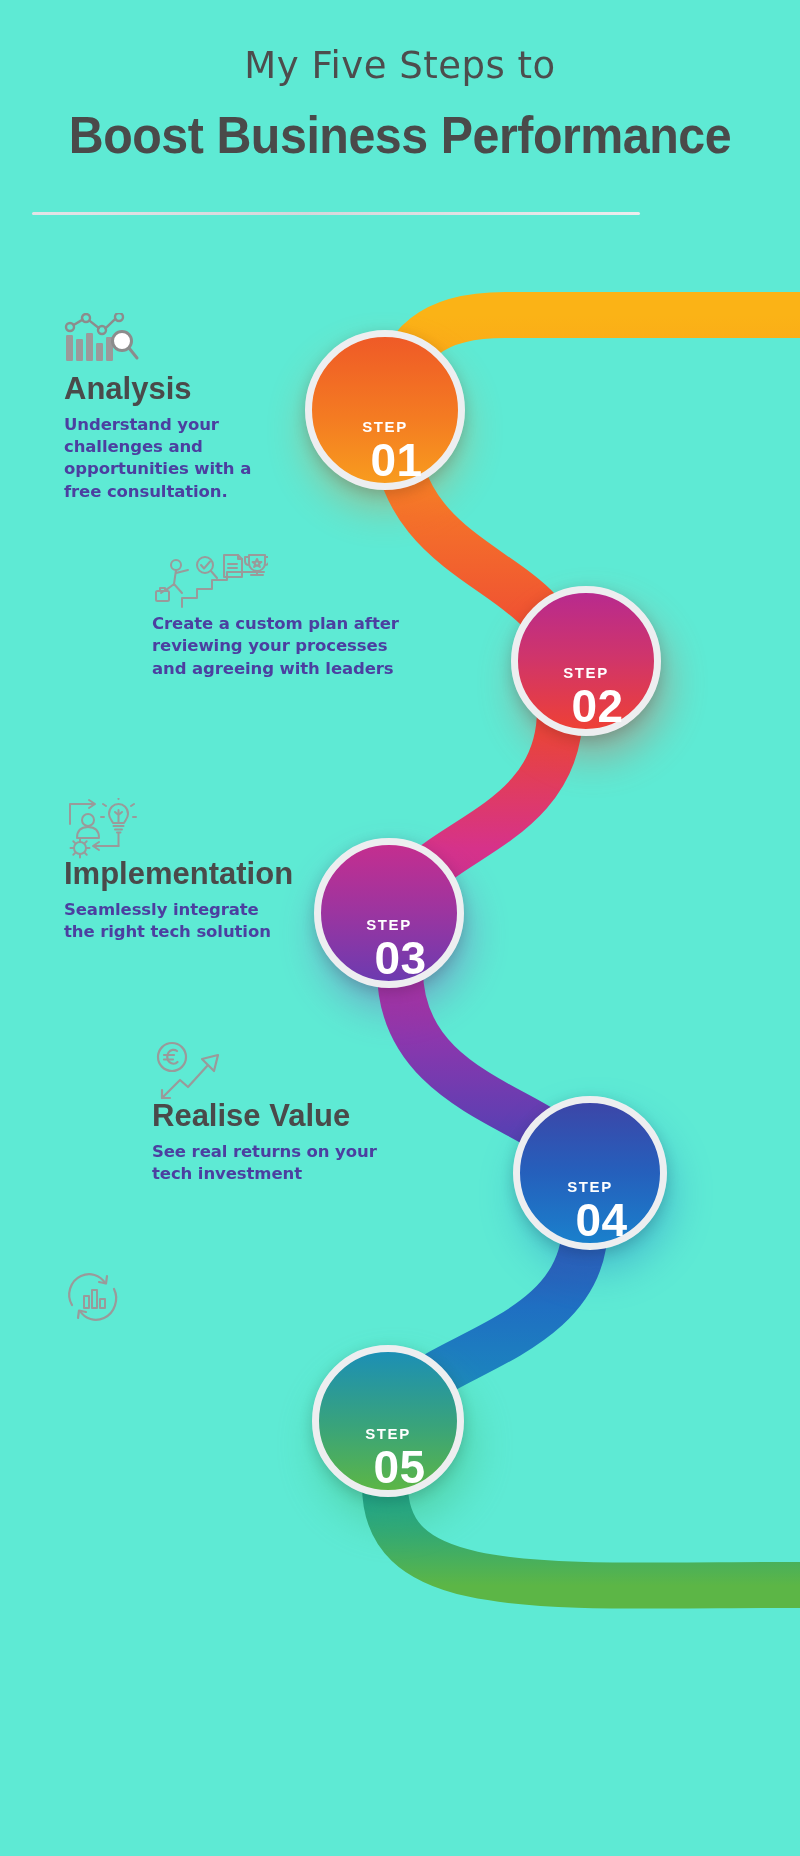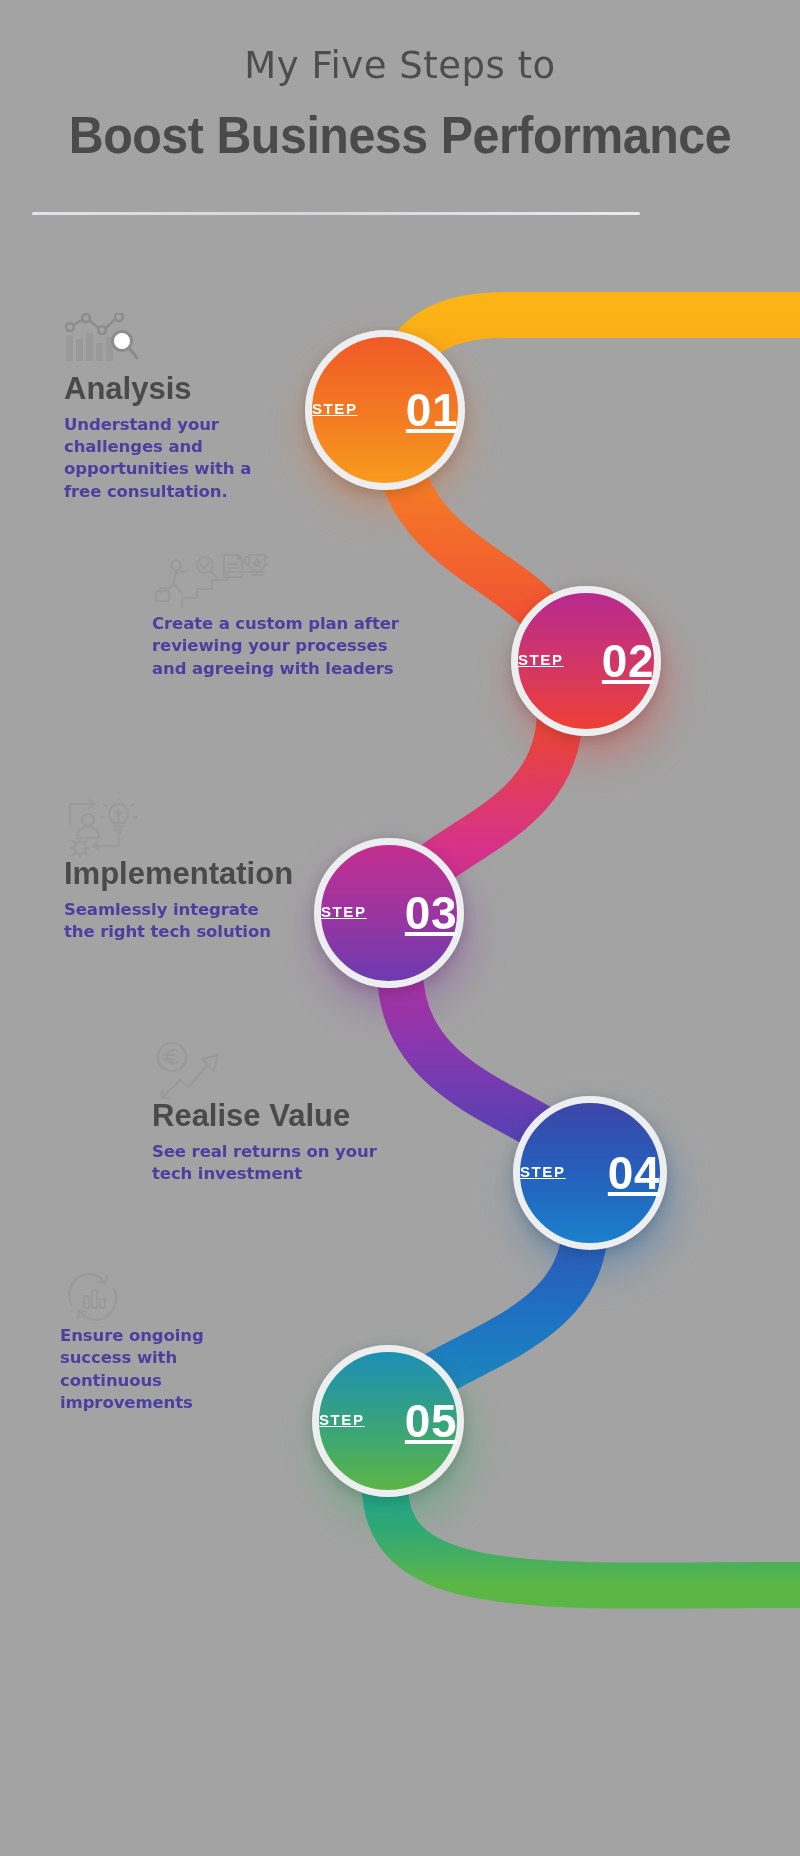--- a/index.html
+++ b/index.html
@@ -2,21 +2,21 @@
 <html><head>
 <meta charset="utf-8">
 <style>
   * { box-sizing: border-box; margin: 0; padding: 0; }
   html, body {
     width: 800px; height: 1856px;
     background: #ffffff;
     font-family: "Liberation Sans", sans-serif;
     overflow: hidden;
   }
-  .page { position: relative; width: 800px; height: 1856px; background: #a3a3a3; }
+  .page { position: relative; width: 800px; height: 1856px; background: #5eead4; }
 
   
   .header { position: absolute; left: 0; top: 0; width: 800px; text-align: center; }
   .kicker {
     font-family: "DejaVu Sans", sans-serif;
     font-size: 37px; font-weight: 400; color: #4d4d4d;
     letter-spacing: 0.5px; margin-top: 46px; line-height: 1.1;
   }
   .headline {
     font-family: "Liberation Sans Narrow", "Liberation Sans", sans-serif;
@@ -32,26 +32,25 @@
     border-radius: 2px;
   }
 
   
   .ribbon { position: absolute; left: 0; top: 240px; width: 800px; height: 1616px; }
 
   
   .circle {
     position: absolute;
     border-radius: 50%;
-    display: flex; flex-direction: row;
-    align-items: center; justify-content: space-between;
+    display: flex; flex-direction: column;
+    align-items: center; justify-content: flex-end;
     color: #fff;
     border: 7px solid #edeef0;
     box-shadow: 0 4px 14px rgba(0,0,0,0.16);
-    text-decoration: underline;
   }
   .circle .step-word {
     font-size: 15px; font-weight: 700; letter-spacing: 1.6px;
     text-transform: uppercase; line-height: 1; margin-bottom: 3px;
     font-family: "Liberation Sans", sans-serif;
   }
   .circle .step-num {
     font-family: "Liberation Sans Narrow", "Liberation Sans", sans-serif;
     font-size: 46px; font-weight: 700; line-height: 1;
     letter-spacing: 0.5px;
@@ -270,16 +269,15 @@
           <path d="M54 24 C59 34 55 48 44 53 C35 57 25 54 20 46"></path>
           <path d="M26 47 L19 45.5 L18 53"></path>
           <g stroke-width="2">
             <rect x="24" y="31" width="5" height="12"></rect>
             <rect x="32" y="25" width="5" height="18"></rect>
             <rect x="40" y="34" width="5" height="9"></rect>
           </g>
         </g>
       </svg>
     </div>
-    <p>Ensure ongoing success with continuous improvements</p>
   </div>
 
 </div>
 
 </body></html>

